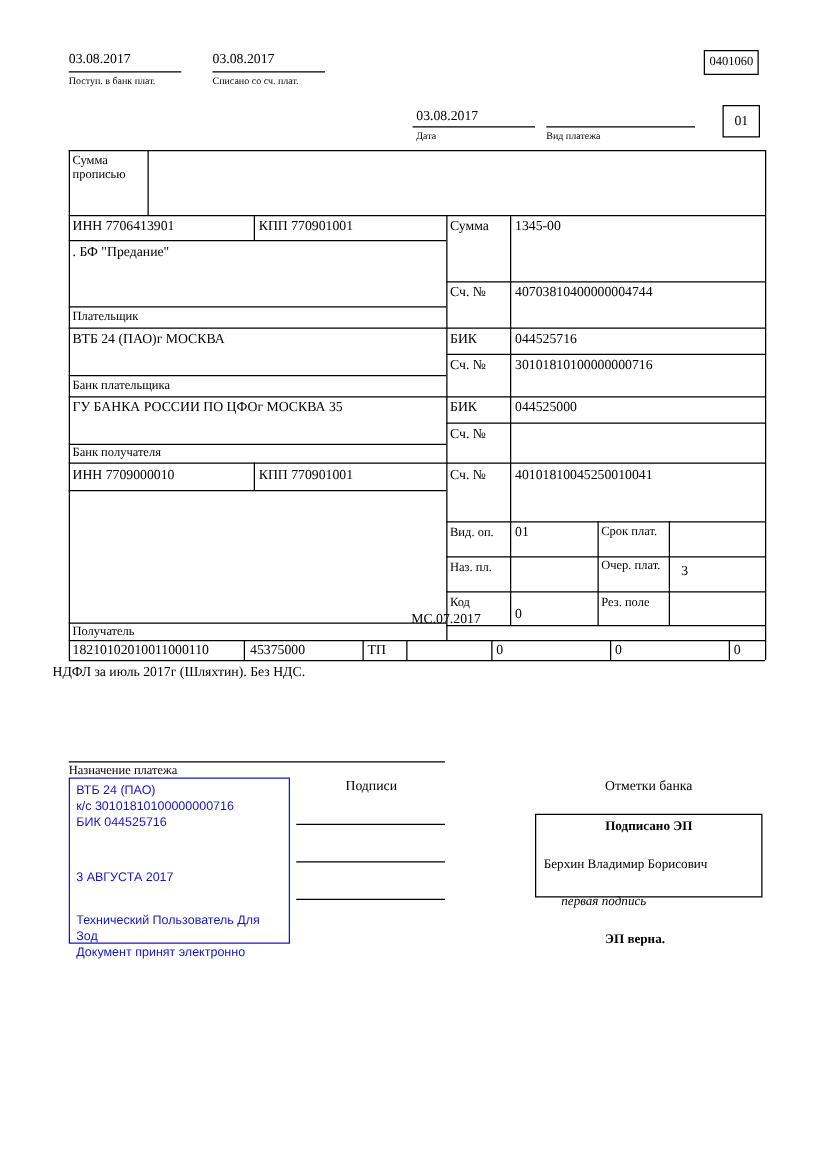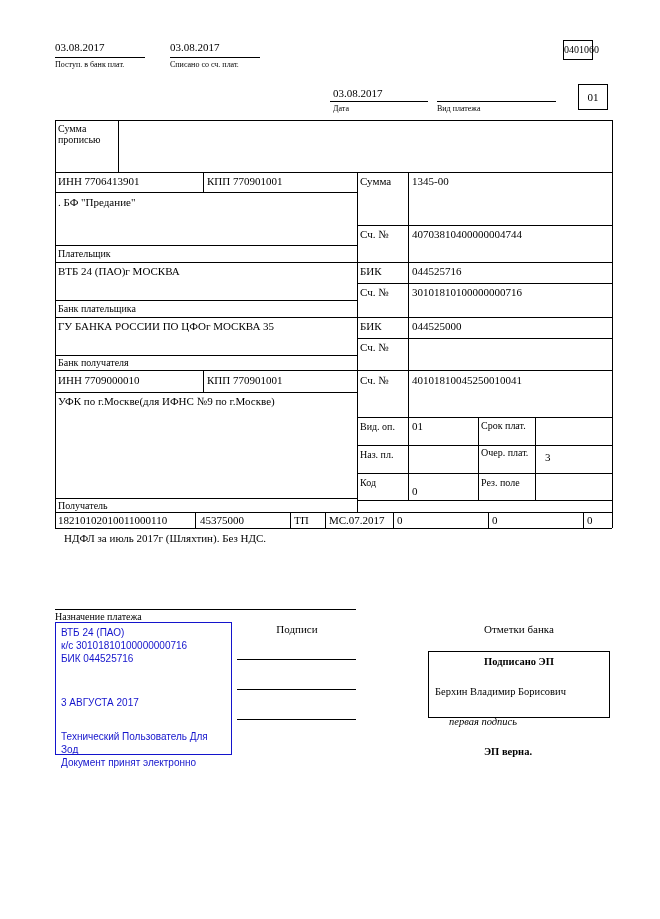--- a/index.html
+++ b/index.html
@@ -33,21 +33,21 @@
 <div id="doc">
 
   <div class="t" style="left:55px;top:41px">03.08.2017</div>
   <div class="hl" style="left:55px;top:57px;width:90px"></div>
   <div class="t sm" style="left:55px;top:60px">Поступ. в банк плат.</div>
 
   <div class="t" style="left:170px;top:41px">03.08.2017</div>
   <div class="hl" style="left:170px;top:57px;width:90px"></div>
   <div class="t sm" style="left:170px;top:60px">Списано со сч. плат.</div>
 
-  <div class="box" style="left:563px;top:40px;width:30px;height:20px;font-size:10px;line-height:18px">0401060</div>
+  <div class="box" style="left:563px;top:40px;width:44px;height:20px;font-size:10px;line-height:18px">0401060</div>
 
   <div class="t" style="left:333px;top:87px">03.08.2017</div>
   <div class="hl" style="left:330px;top:101px;width:98px"></div>
   <div class="t sm" style="left:333px;top:104px">Дата</div>
   <div class="hl" style="left:437px;top:101px;width:119px"></div>
   <div class="t sm" style="left:437px;top:104px">Вид платежа</div>
   <div class="box" style="left:578px;top:84px;width:30px;height:26px;font-size:11px;line-height:24px">01</div>
 
   <div class="hl" style="left:55px;top:120px;width:557px"></div>
   <div class="vl" style="left:55px;top:120px;height:408px"></div>
@@ -101,21 +101,20 @@
   <div class="t" style="left:58px;top:320px">ГУ БАНКА РОССИИ ПО ЦФОг МОСКВА 35</div>
   <div class="t" style="left:360px;top:320px">БИК</div>
   <div class="t" style="left:412px;top:320px">044525000</div>
   <div class="t" style="left:360px;top:341px">Сч. №</div>
   <div class="t lb" style="left:58px;top:357px">Банк получателя</div>
 
   <div class="t" style="left:58px;top:374px">ИНН 7709000010</div>
   <div class="t" style="left:207px;top:374px">КПП 770901001</div>
   <div class="t" style="left:360px;top:374px">Сч. №</div>
   <div class="t" style="left:412px;top:374px">40101810045250010041</div>
-  <div class="t" style="left:58px;top:395px">УФК по г.Москве(для ИФНС №9 по г.Москве)</div>
 
   <div class="t lb" style="left:360px;top:421px">Вид. оп.</div>
   <div class="t" style="left:412px;top:420px">01</div>
   <div class="t lb wrap" style="left:481px;top:420px;width:48px">Срок плат.</div>
   <div class="t lb" style="left:360px;top:449px">Наз. пл.</div>
   <div class="t lb wrap" style="left:481px;top:447px;width:48px">Очер. плат.</div>
   <div class="t" style="left:545px;top:451px">3</div>
   <div class="t lb" style="left:360px;top:477px">Код</div>
   <div class="t" style="left:412px;top:485px">0</div>
   <div class="t lb" style="left:481px;top:477px">Рез. поле</div>
@@ -123,26 +122,26 @@
 
   <div class="vl" style="left:195px;top:512px;height:16px"></div>
   <div class="vl" style="left:290px;top:512px;height:16px"></div>
   <div class="vl" style="left:325px;top:512px;height:16px"></div>
   <div class="vl" style="left:393px;top:512px;height:16px"></div>
   <div class="vl" style="left:488px;top:512px;height:16px"></div>
   <div class="vl" style="left:583px;top:512px;height:16px"></div>
   <div class="t" style="left:58px;top:514px">18210102010011000110</div>
   <div class="t" style="left:200px;top:514px">45375000</div>
   <div class="t" style="left:294px;top:514px">ТП</div>
-  <div class="t" style="left:329px;top:514px">МС.07.2017</div>
+  <div class="t" style="left:329px;top:489px">МС.07.2017</div>
   <div class="t" style="left:397px;top:514px">0</div>
   <div class="t" style="left:492px;top:514px">0</div>
   <div class="t" style="left:587px;top:514px">0</div>
 
-  <div class="t" style="left:64px;top:532px">НДФЛ за июль 2017г (Шляхтин). Без НДС.</div>
+  <div class="t" style="left:42px;top:532px">НДФЛ за июль 2017г (Шляхтин). Без НДС.</div>
   <div class="hl" style="left:55px;top:609px;width:301px"></div>
   <div class="t lb" style="left:55px;top:611px">Назначение платежа</div>
 
   <div class="stamp-blue" style="left: 55px; top: 622px; width: 177px; height: 133px; color: rgb(20, 20, 204); border-color: rgb(20, 20, 204);">
     <div>ВТБ 24 (ПАО)</div>
     <div>к/с 30101810100000000716</div>
     <div>БИК 044525716</div>
     <div style="margin-top:31px">3 АВГУСТА 2017</div>
     <div style="margin-top:21px">Технический Пользователь Для Зод</div>
     <div>Документ принят электронно</div>

